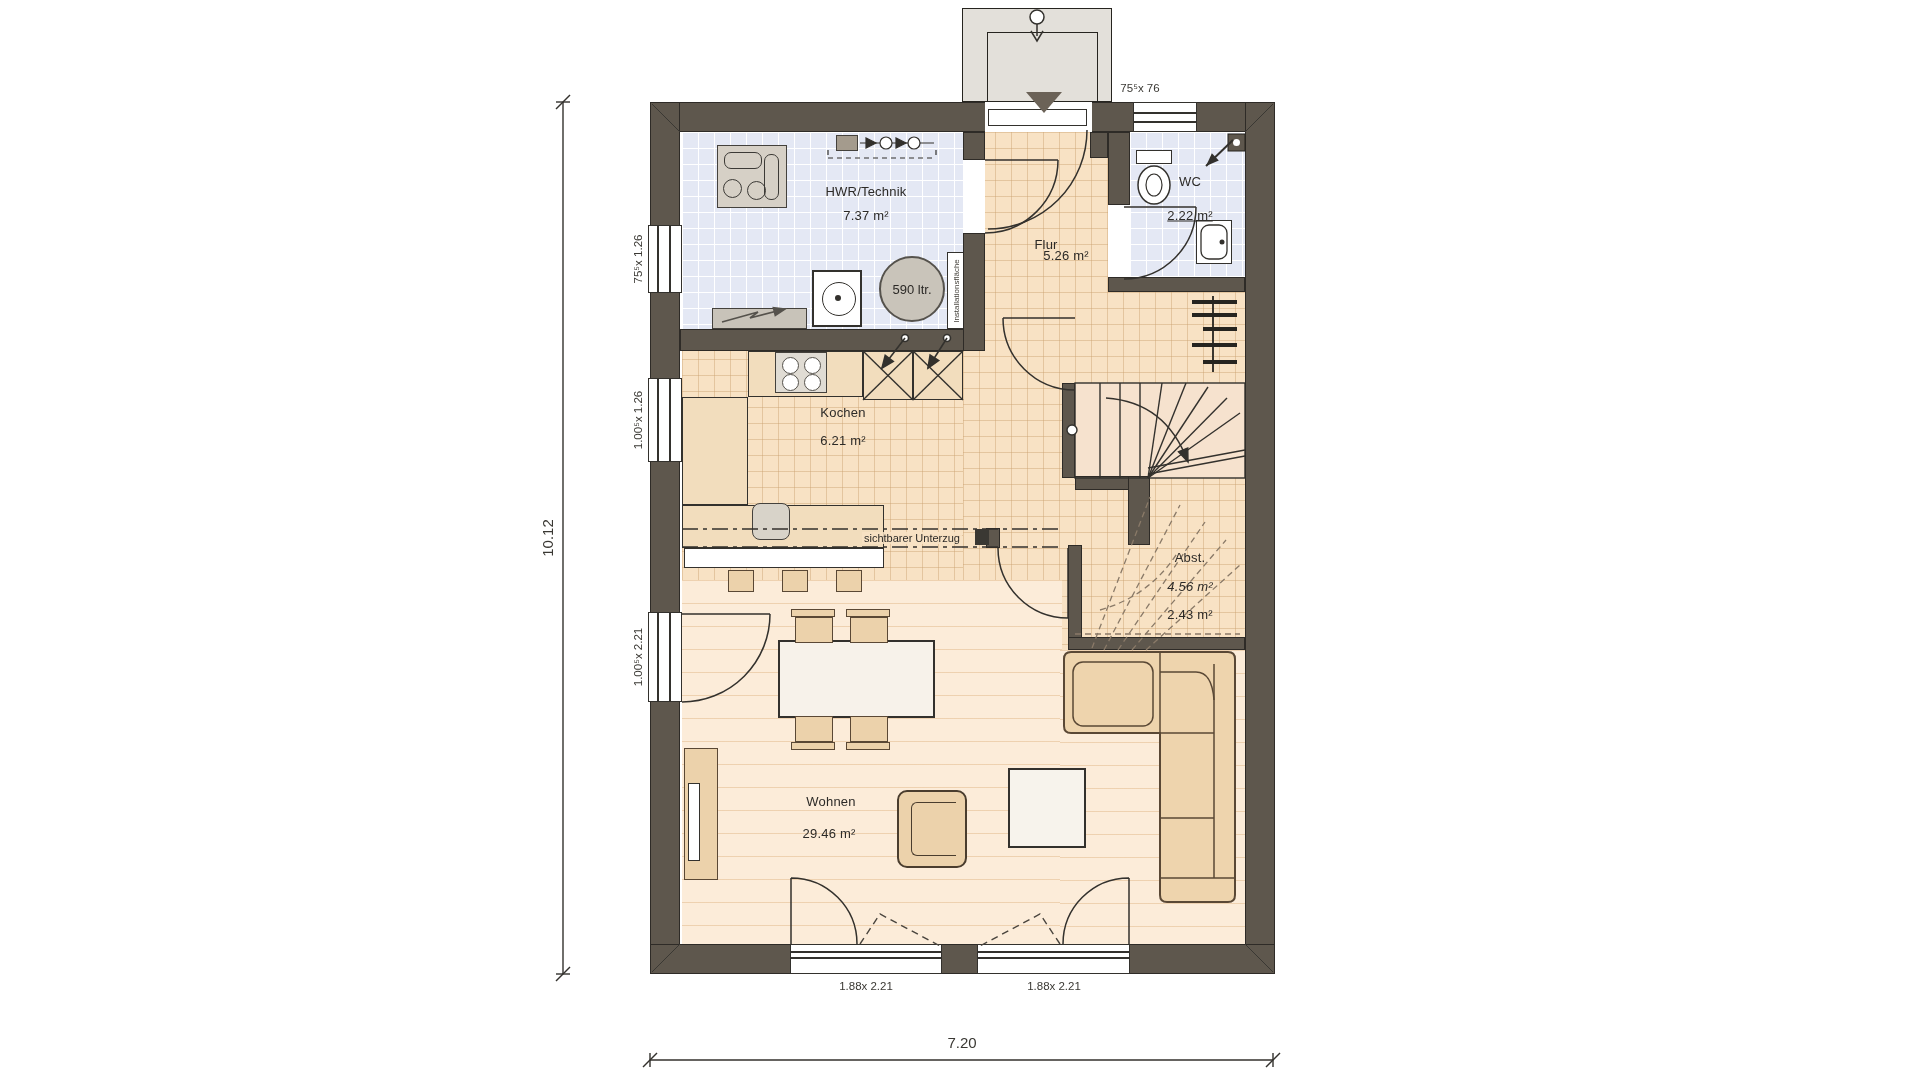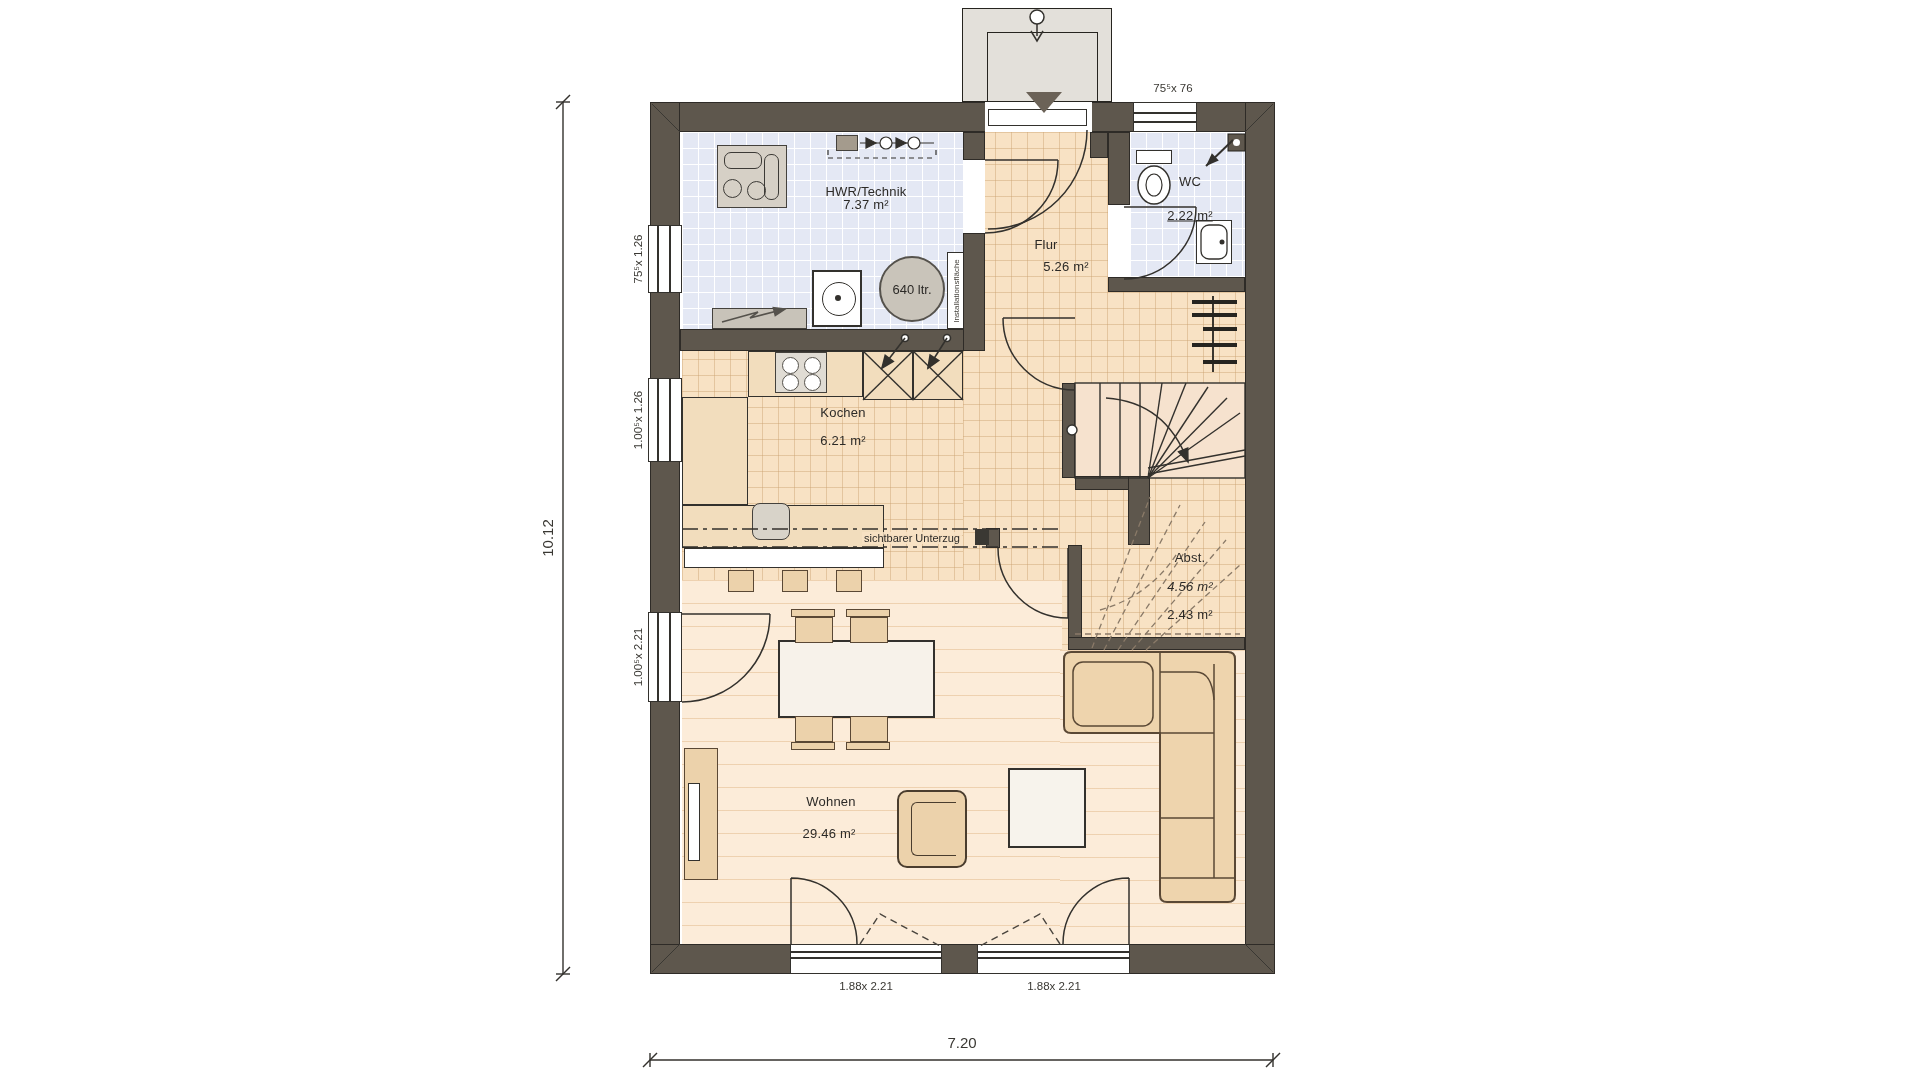--- a/index.html
+++ b/index.html
@@ -53,21 +53,21 @@
     <div class="abs" style="left:46px;top:8px;width:13px;height:44px;border:1.4px solid #3c3a36;border-radius:7px;"></div>
     <div class="abs" style="left:5px;top:33px;width:17px;height:17px;border:1.4px solid #3c3a36;border-radius:50%;"></div>
     <div class="abs" style="left:29px;top:35px;width:17px;height:17px;border:1.4px solid #3c3a36;border-radius:50%;"></div>
   </div>
   <div class="gray-box" style="left:712px;top:308px;width:95px;height:21px;background:#c8c3b9;"></div>
   <div class="white-glyph" style="left:812px;top:270px;width:50px;height:57px;border-width:2px;">
     <div class="abs" style="left:8px;top:10px;width:32px;height:32px;border:1.6px solid #33312d;border-radius:50%;"></div>
     <div class="abs" style="left:21px;top:23px;width:6px;height:6px;background:#33312d;border-radius:50%;"></div>
   </div>
   <div class="abs" style="left:879px;top:256px;width:66px;height:66px;background:#c9c4ba;border:2px solid #55524c;border-radius:50%;box-sizing:border-box;"></div>
-  <div class="ann" style="left:912px;top:289px;transform:translate(-50%,-50%);font-size:13px;">640 ltr.</div>
+  <div class="ann" style="left:912px;top:289px;transform:translate(-50%,-50%);font-size:13px;">590 ltr.</div>
   <div class="white-glyph" style="left:947px;top:252px;width:18px;height:77px;border-width:1px;"></div>
   <div class="ann" style="left:956px;top:291px;transform:translate(-50%,-50%) rotate(-90deg);font-size:8px;color:#45423c;">Installationsfläche</div>
   <div class="gray-box" style="left:836px;top:135px;width:22px;height:16px;background:#a49b8d;"></div>
 
   <div class="tan-box" style="left:748px;top:351px;width:115px;height:46px;border-color:#33312d;background:#f2ddbd;"></div>
   <div class="gray-box" style="left:775px;top:352px;width:52px;height:41px;background:#e0dcd4;">
     <div class="abs" style="left:6px;top:4px;width:15px;height:15px;border:1.3px solid #55524c;border-radius:50%;background:#fff;"></div>
     <div class="abs" style="left:28px;top:4px;width:15px;height:15px;border:1.3px solid #55524c;border-radius:50%;background:#fff;"></div>
     <div class="abs" style="left:6px;top:21px;width:15px;height:15px;border:1.3px solid #55524c;border-radius:50%;background:#fff;"></div>
     <div class="abs" style="left:28px;top:21px;width:15px;height:15px;border:1.3px solid #55524c;border-radius:50%;background:#fff;"></div>
@@ -293,38 +293,38 @@
       <line x1="556" y1="974" x2="570" y2="974"></line>
       <line x1="650" y1="1060" x2="1273" y2="1060"></line>
       <line x1="643" y1="1067" x2="657" y2="1053"></line>
       <line x1="1266" y1="1067" x2="1280" y2="1053"></line>
       <line x1="650" y1="1053" x2="650" y2="1067"></line>
       <line x1="1273" y1="1053" x2="1273" y2="1067"></line>
     </g>
   </svg>
 
   <div class="rname" style="left:866px;top:191px;">HWR/Technik</div>
-  <div class="rname" style="left:866px;top:204px;">7.37 m²</div>
+  <div class="rname" style="left:866px;top:215px;">7.37 m²</div>
   <div class="rname" style="left:1190px;top:181px;">WC</div>
   <div class="rname" style="left:1190px;top:215px;text-decoration:underline;">2.22 m²</div>
   <div class="rname" style="left:1046px;top:244px;">Flur</div>
-  <div class="rname" style="left:1046px;top:266px;padding-left:40px;">5.26 m²</div>
+  <div class="rname" style="left:1046px;top:255px;padding-left:40px;">5.26 m²</div>
   <div class="rname" style="left:843px;top:412px;">Kochen</div>
   <div class="rname" style="left:843px;top:440px;">6.21 m²</div>
   <div class="rname" style="left:1190px;top:557px;">Abst.</div>
   <div class="rname" style="left:1190px;top:586px;font-style:italic;">4.56 m²</div>
   <div class="rname" style="left:1190px;top:614px;">2.43 m²</div>
   <div class="rname" style="left:831px;top:801px;">Wohnen</div>
   <div class="rname" style="left:829px;top:833px;">29.46 m²</div>
 
   <div class="ann" style="left:862px;top:538px;transform:translate(0,-50%);background:rgba(248,226,196,0.85);padding:0 2px;">sichtbarer Unterzug</div>
 
   <div class="dim vert" style="left:638px;top:259px;">75⁵x 1.26</div>
   <div class="dim vert" style="left:638px;top:420px;">1.00⁵x 1.26</div>
   <div class="dim vert" style="left:638px;top:657px;">1.00⁵x 2.21</div>
   <div class="dim" style="left:866px;top:986px;">1.88x 2.21</div>
   <div class="dim" style="left:1054px;top:986px;">1.88x 2.21</div>
-  <div class="dim" style="left:1173px;top:88px;">75⁵x 76</div>
+  <div class="dim" style="left:1140px;top:88px;">75⁵x 76</div>
 
   <div class="big-dim vert" style="left:547px;top:538px;">10.12</div>
   <div class="big-dim" style="left:962px;top:1042px;">7.20</div>
 
 </div>
 
 </body></html>

